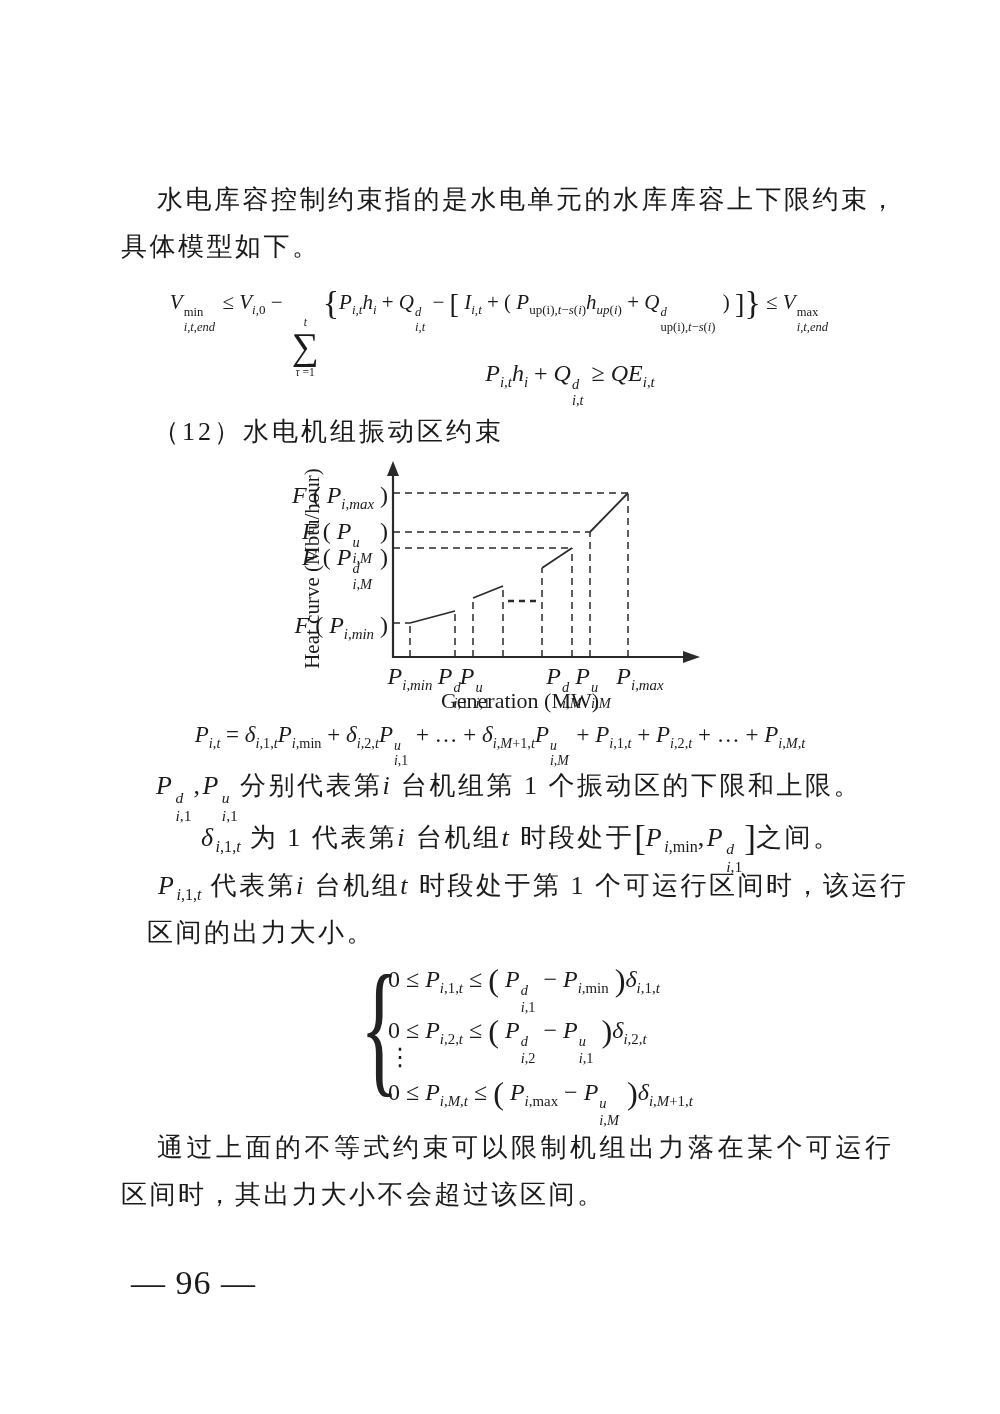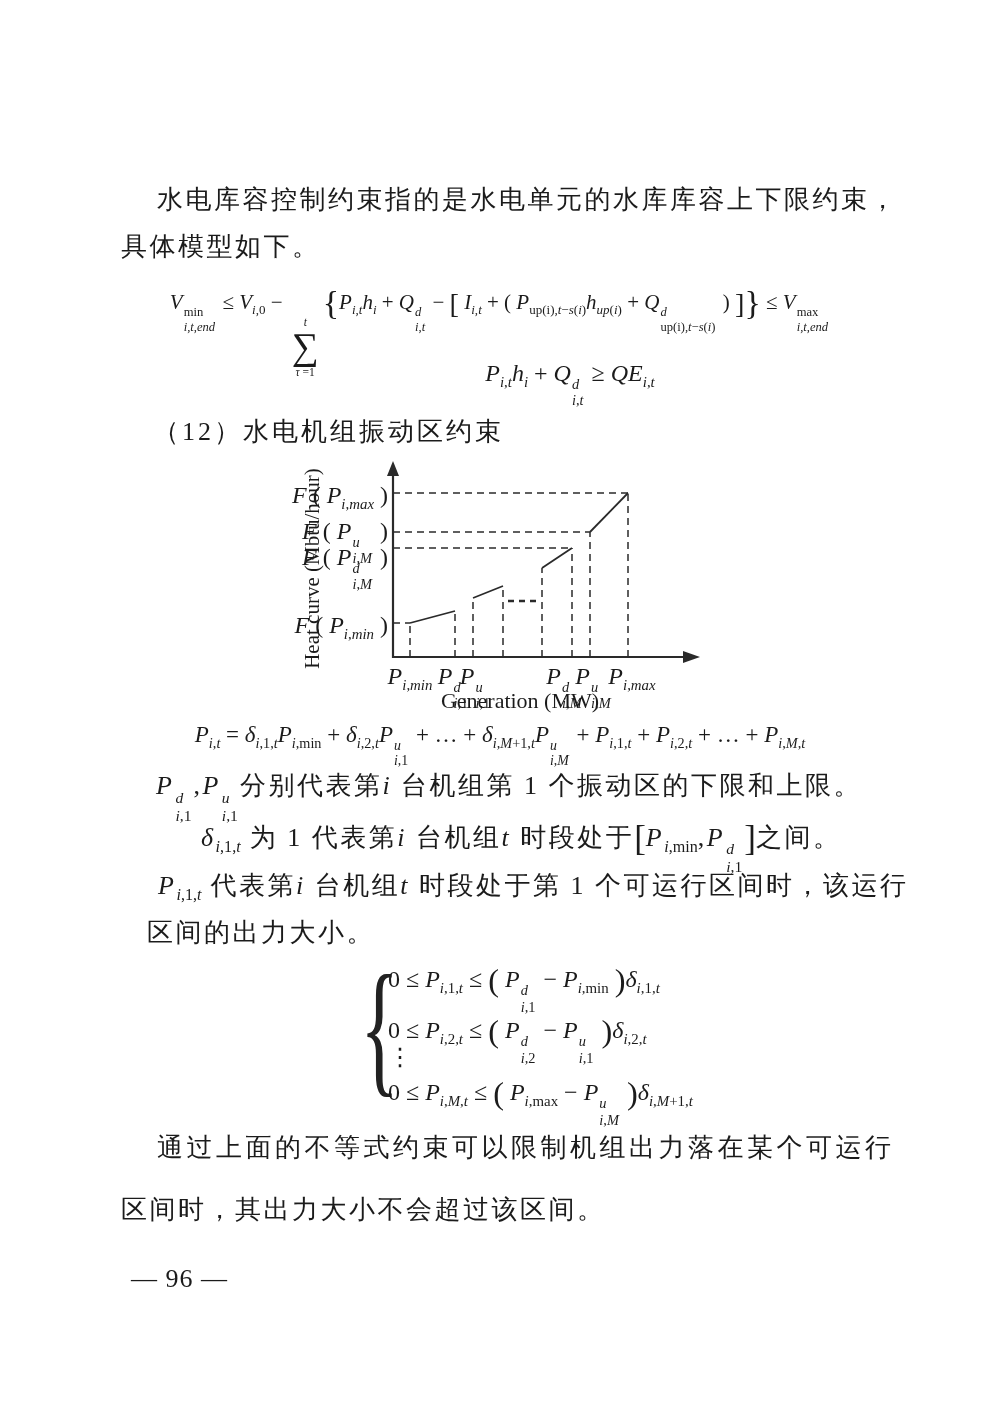--- a/index.html
+++ b/index.html
@@ -29,21 +29,21 @@
   .fig .lbl{position:absolute;font-size:24px;line-height:1.1;white-space:nowrap;}
   .fig .ylab{left:0;width:108px;text-align:right;}
   .fig .xlab{width:64px;text-align:center;top:203px;}
   .fig svg{position:absolute;left:0;top:0;}
   .ytitle{position:absolute;left:-78px;top:96px;width:220px;text-align:center;
           font-size:21px;transform:rotate(-90deg);}
   .xtitle{position:absolute;left:130px;top:228px;width:220px;text-align:center;font-size:22px;}
   .sys-brace{position:absolute;left:360px;top:950px;font-size:148px;line-height:1.05;
              transform:scaleX(0.55);transform-origin:left center;font-weight:400;color:#222;}
   .sysline{left:388px;}
-  .pageno{font-size:26px;letter-spacing:1px;}
+  .pageno{font-size:34px;letter-spacing:1px;}
 </style>
 </head>
 <body>
 
 <div class="page">
 
   <div class="abs cn" style="left:157px;top:184px;">水电库容控制约束指的是水电单元的水库库容上下限约束，</div>
   <div class="abs cn" style="left:121px;top:231px;">具体模型如下。</div>
 
   <div class="abs math center" style="top:284px;font-size:21px;"><i>V</i><span class="ss">
@@ -130,21 +130,21 @@
           <span><i>i</i>,1</span>
         </span></div>
     <div class="lbl xlab" style="left:253px;"><i>P</i><span class="ss">
           <span><i>d</i></span>
           <span><i>i</i>,<i>M</i></span>
         </span></div>
     <div class="lbl xlab" style="left:282px;"><i>P</i><span class="ss">
           <span><i>u</i></span>
           <span><i>i</i>,<i>M</i></span>
         </span></div>
-    <div class="lbl xlab" style="left:320px;"><i>P</i><sub><i>i</i>,<i>max</i></sub></div>
+    <div class="lbl xlab" style="left:328px;"><i>P</i><sub><i>i</i>,<i>max</i></sub></div>
 
     <div class="ytitle">Heat curve (Mbtu/hour)</div>
     <div class="xtitle">Generation (MW)</div>
   </div>
 
   <div class="abs math center" style="top:722px;font-size:23px;"><i>P</i><sub><i>i</i>,<i>t</i></sub> = <i>δ</i><sub><i>i</i>,1,<i>t</i></sub><i>P</i><sub><i>i</i>,min</sub> + <i>δ</i><sub><i>i</i>,2,<i>t</i></sub><i>P</i><span class="ss">
         <span><i>u</i></span>
         <span><i>i</i>,1</span>
       </span> + … + <i>δ</i><sub><i>i</i>,<i>M</i>+1,<i>t</i></sub><i>P</i><span class="ss">
         <span><i>u</i></span>
@@ -177,17 +177,17 @@
         <span><i>u</i></span>
         <span><i>i</i>,1</span>
       </span> <span class="b1">)</span><i>δ</i><sub><i>i</i>,2,<i>t</i></sub></div>
   <div class="abs math sysline" style="top:1043px;">⋮</div>
   <div class="abs math sysline" style="top:1075px;text-align:right;">0 ≤ <i>P</i><sub><i>i</i>,<i>M</i>,<i>t</i></sub> ≤ <span class="b1">(</span> <i>P</i><sub><i>i</i>,max</sub> − <i>P</i><span class="ss">
         <span><i>u</i></span>
         <span><i>i</i>,<i>M</i></span>
       </span> <span class="b1">)</span><i>δ</i><sub><i>i</i>,<i>M</i>+1,<i>t</i></sub></div>
 
   <div class="abs cn" style="left:157px;top:1132px;letter-spacing:3.5px;">通过上面的不等式约束可以限制机组出力落在某个可运行</div>
-  <div class="abs cn" style="left:121px;top:1179px;margin-top:15px;">区间时，其出力大小不会超过该区间。</div>
+  <div class="abs cn" style="left:121px;top:1179px;">区间时，其出力大小不会超过该区间。</div>
 
   <div class="abs pageno" style="left:131px;top:1264px;">— 96 —</div>
 
 </div>
 
 </body></html>

